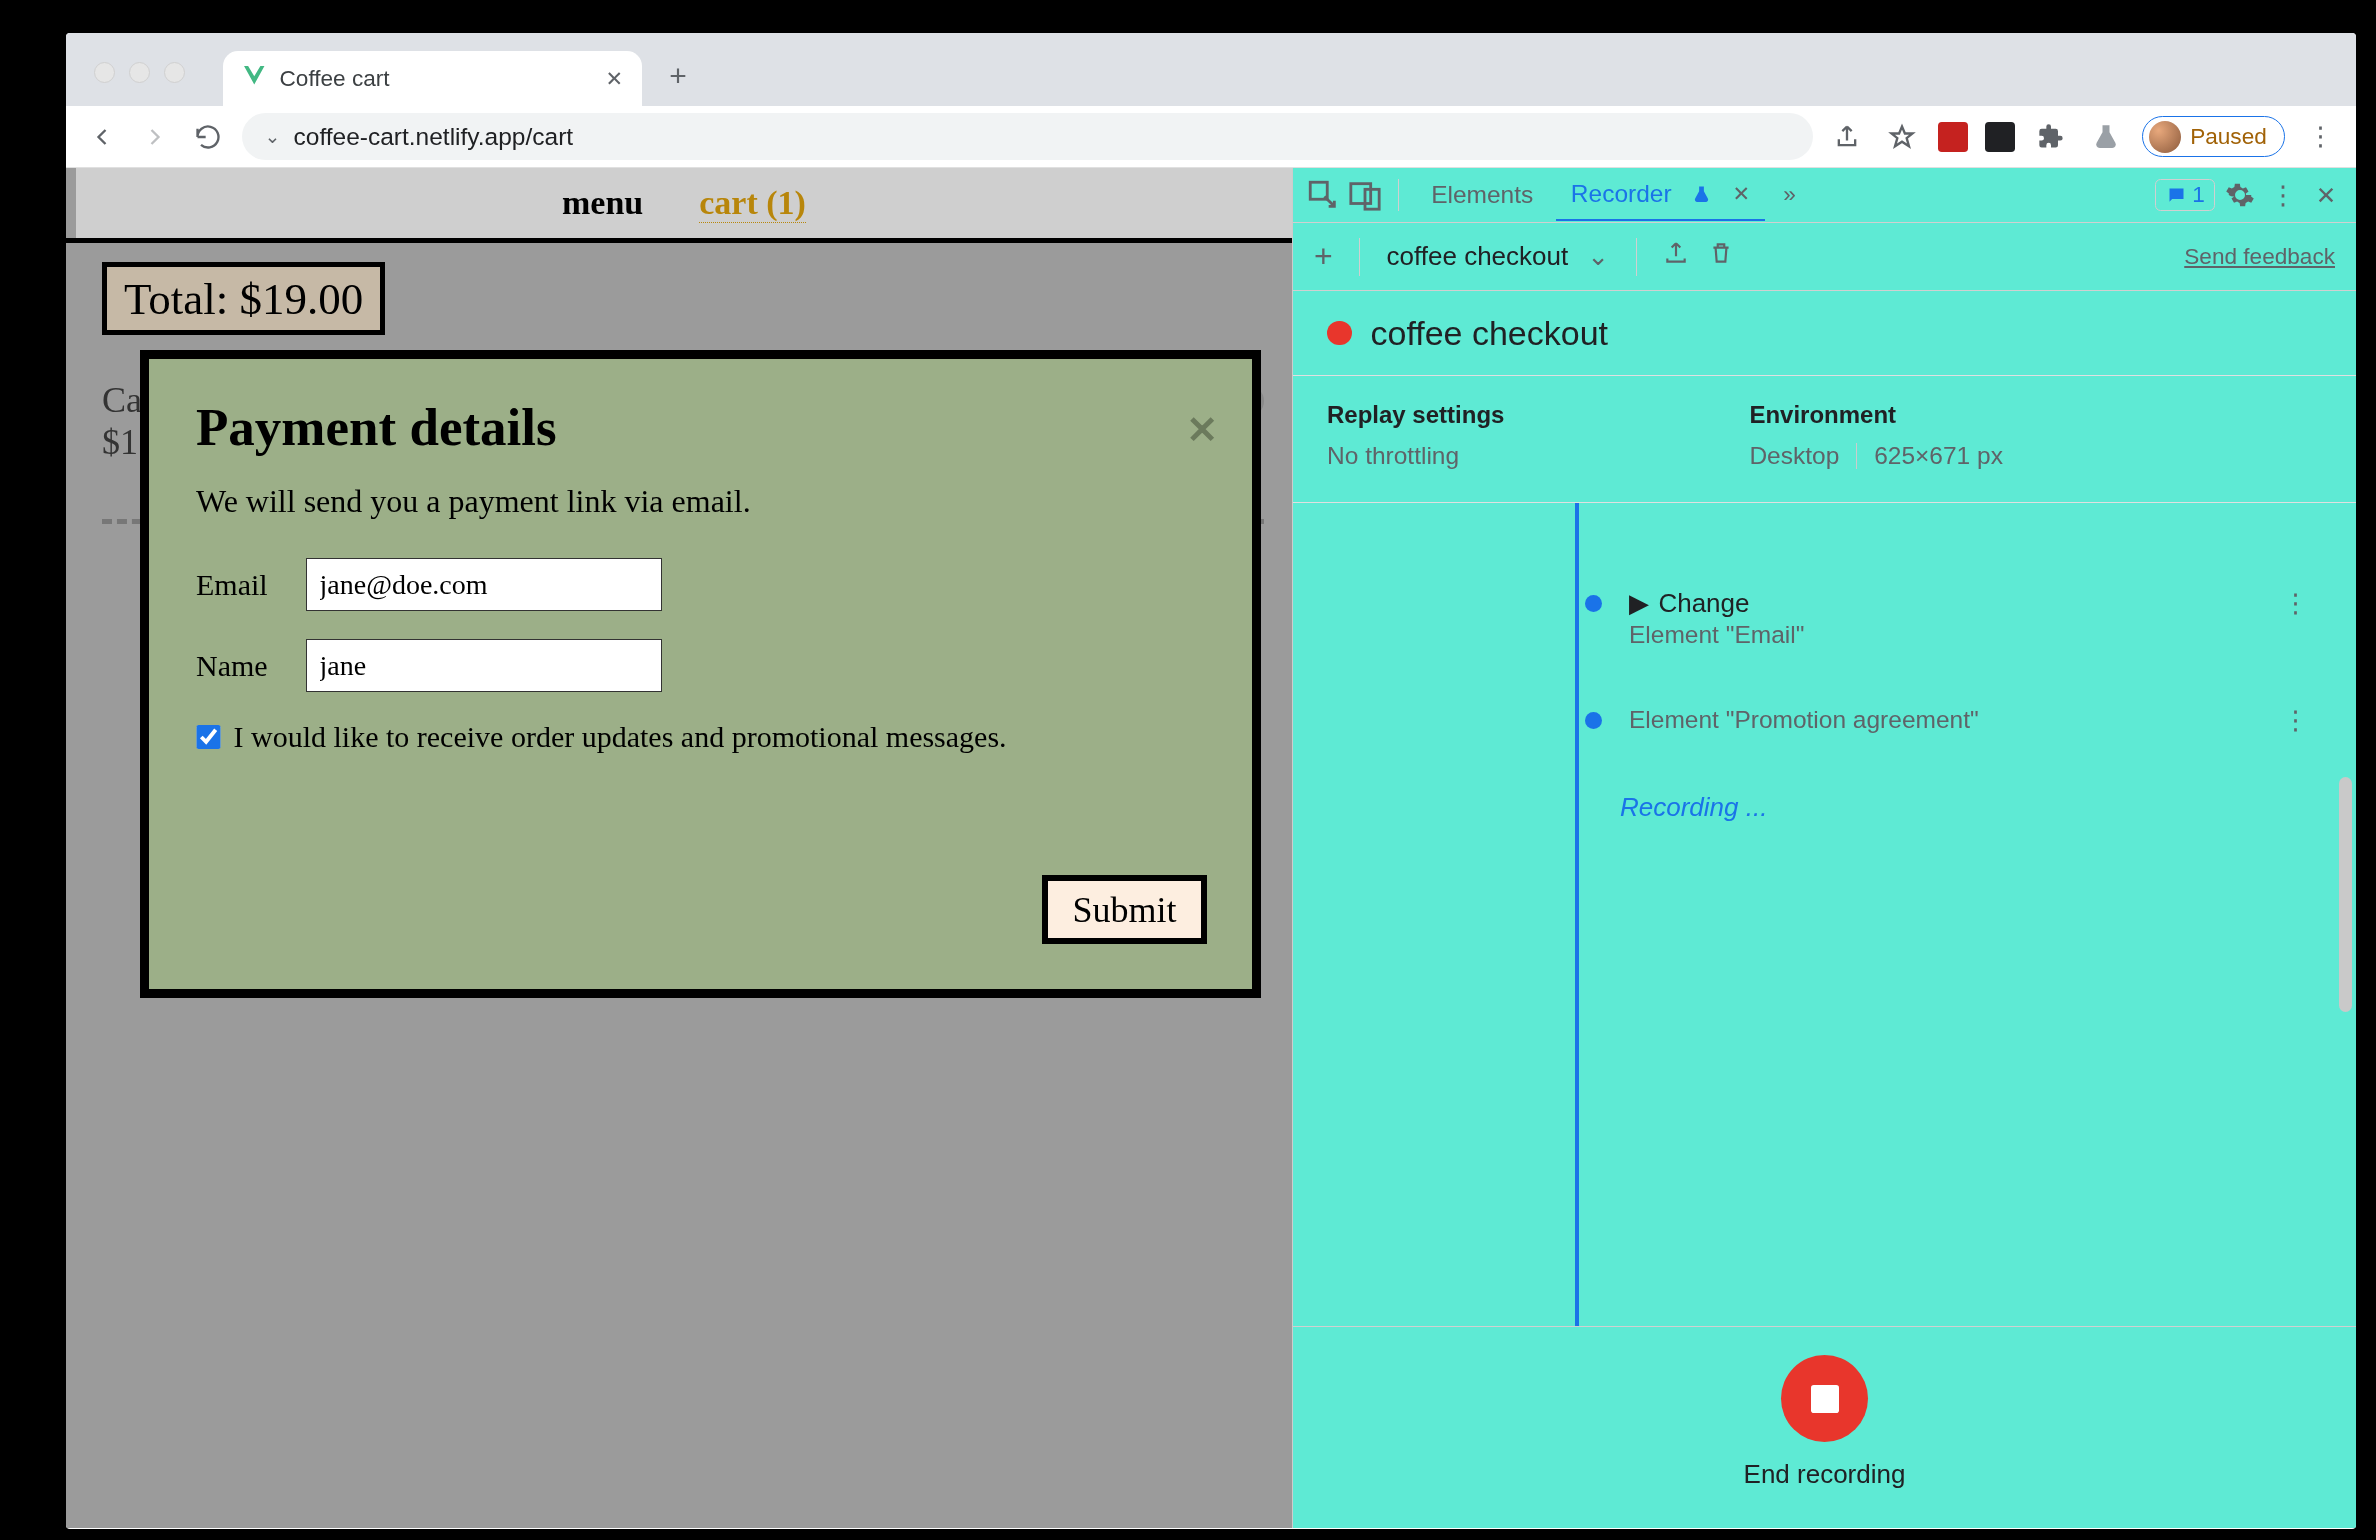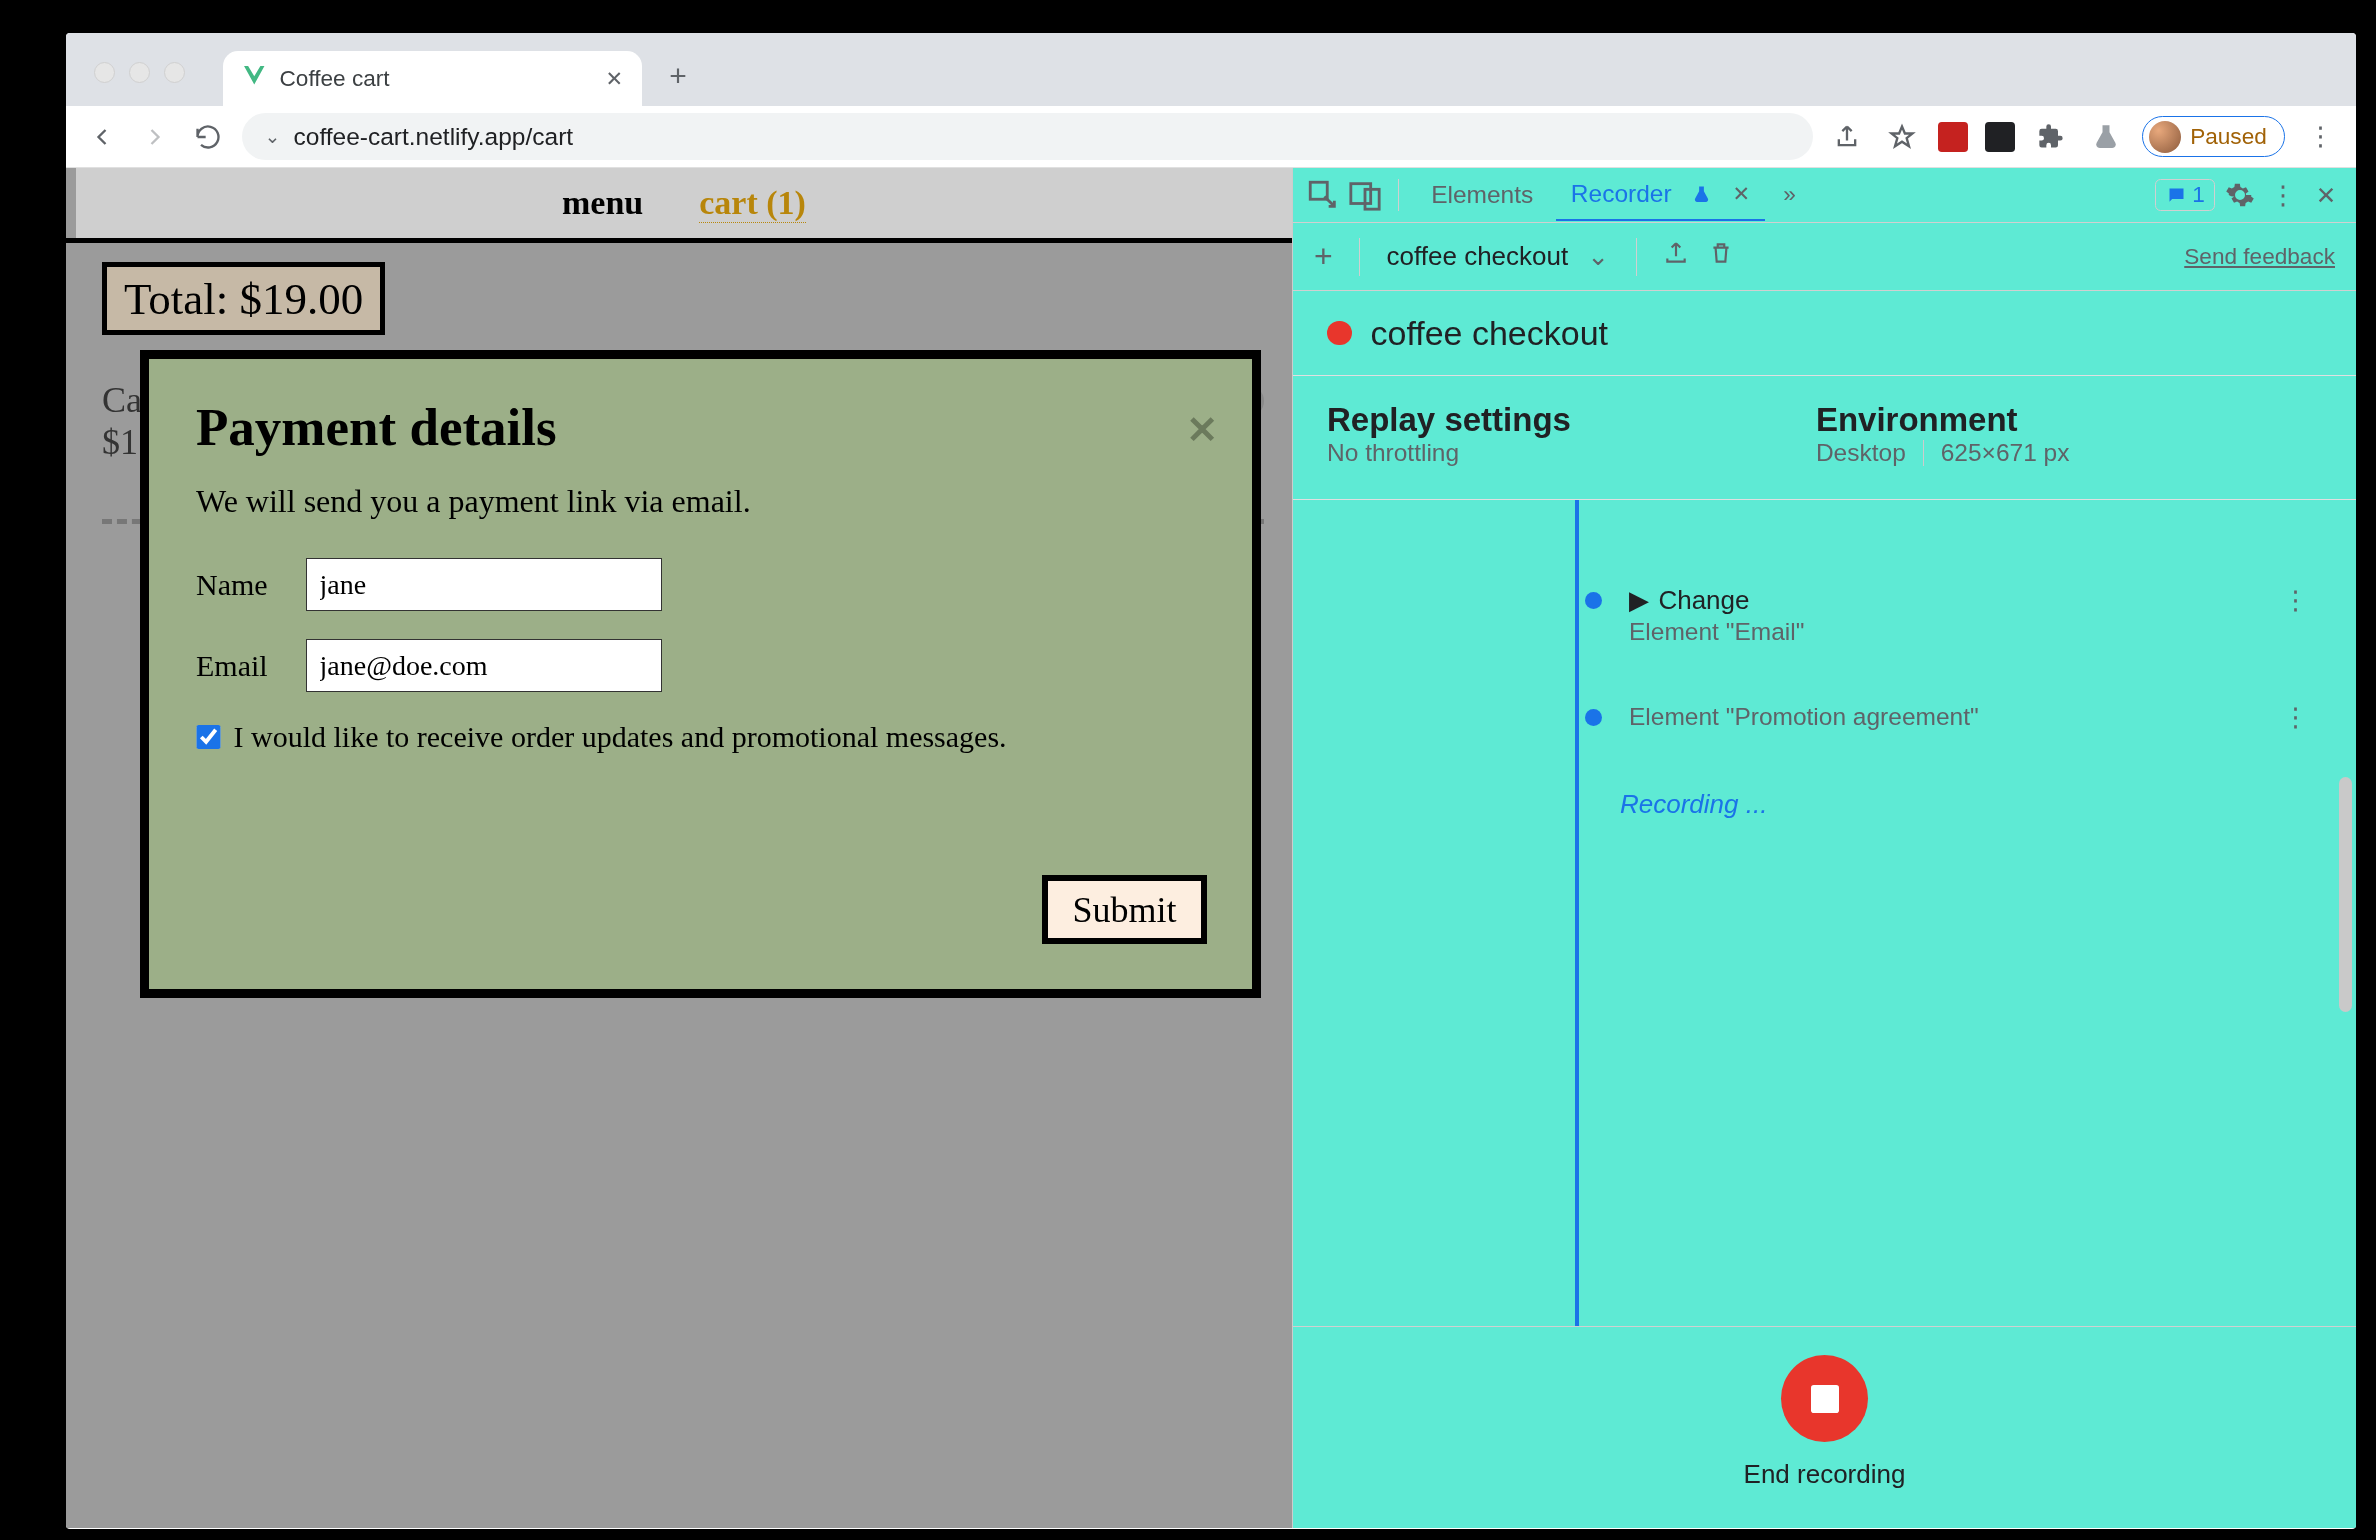--- a/index.html
+++ b/index.html
@@ -223,21 +223,21 @@
   font-size: 34px; color: #202124;
   border-bottom: 0.9px solid #e0e0e0;
 }
 .rec-dot-red { width: 24.5px; height: 24.5px; border-radius: 50%; background: #e8362c; }
 .settings-row {
   display: flex;
   padding: 24.5px 34px 32px;
   border-bottom: 0.9px solid #e0e0e0;
   gap: 245px;
 }
-.settings-col h3 { font-size: 33px; font-weight: 600; color: #202124; }
+.settings-col h3 { font-size: 24px; font-weight: 600; color: #202124; margin-bottom: 13px; }
 .settings-col .val { font-size: 24.5px; color: #5f6368; display: flex; align-items: center; gap: 17px; }
 .vbar { width: 0.9px; height: 26px; background: #ccc; }
 
 .steps-area {
   flex: 1;
   position: relative;
   padding: 38px 38px 0 16px;
 }
 .timeline-line { position: absolute; left: 282px; top: 0; bottom: 0; width: 3.8px; background: #1a73e8; }
 .step {
@@ -367,26 +367,26 @@
           <span>00</span>
           <span class="cart-x">x</span>
         </div>
       </div>
 
       <div class="modal">
         <span class="modal-close">✕</span>
         <h1>Payment details</h1>
         <p>We will send you a payment link via email.</p>
         <div class="form-row">
+          <label>Email</label>
+          <input type="email" value="jane@doe.com" style="">
+        </div>
+        <div class="form-row">
           <label>Name</label>
           <input type="text" value="jane" style="">
-        </div>
-        <div class="form-row">
-          <label>Email</label>
-          <input type="email" value="jane@doe.com" style="">
         </div>
         <div class="check-row">
           <input type="checkbox" checked="" style="">
           <span>I would like to receive order updates and promotional messages.</span>
         </div>
         <button class="submit-btn">Submit</button>
       </div>
     </div>
 
     <div class="devtools">

